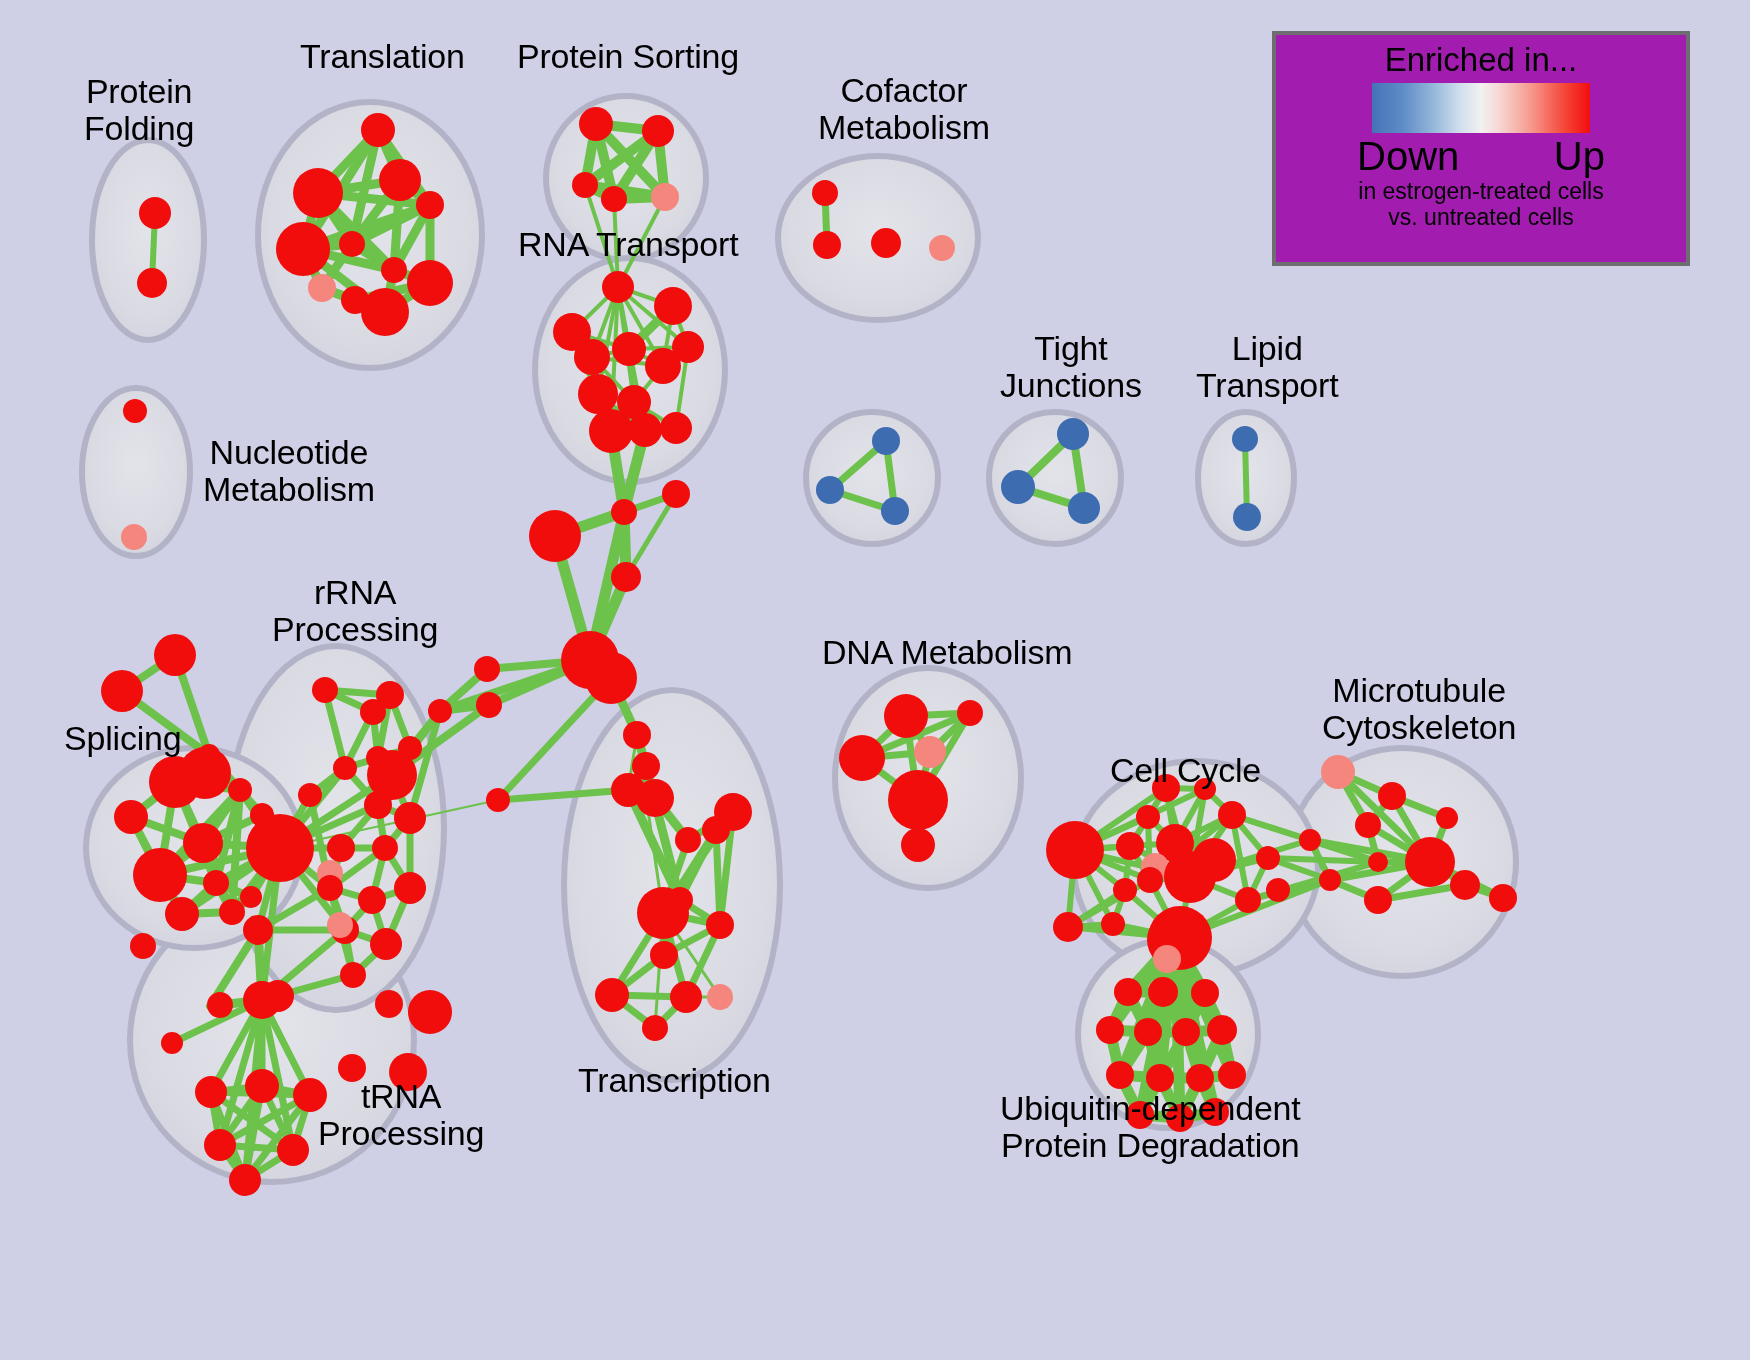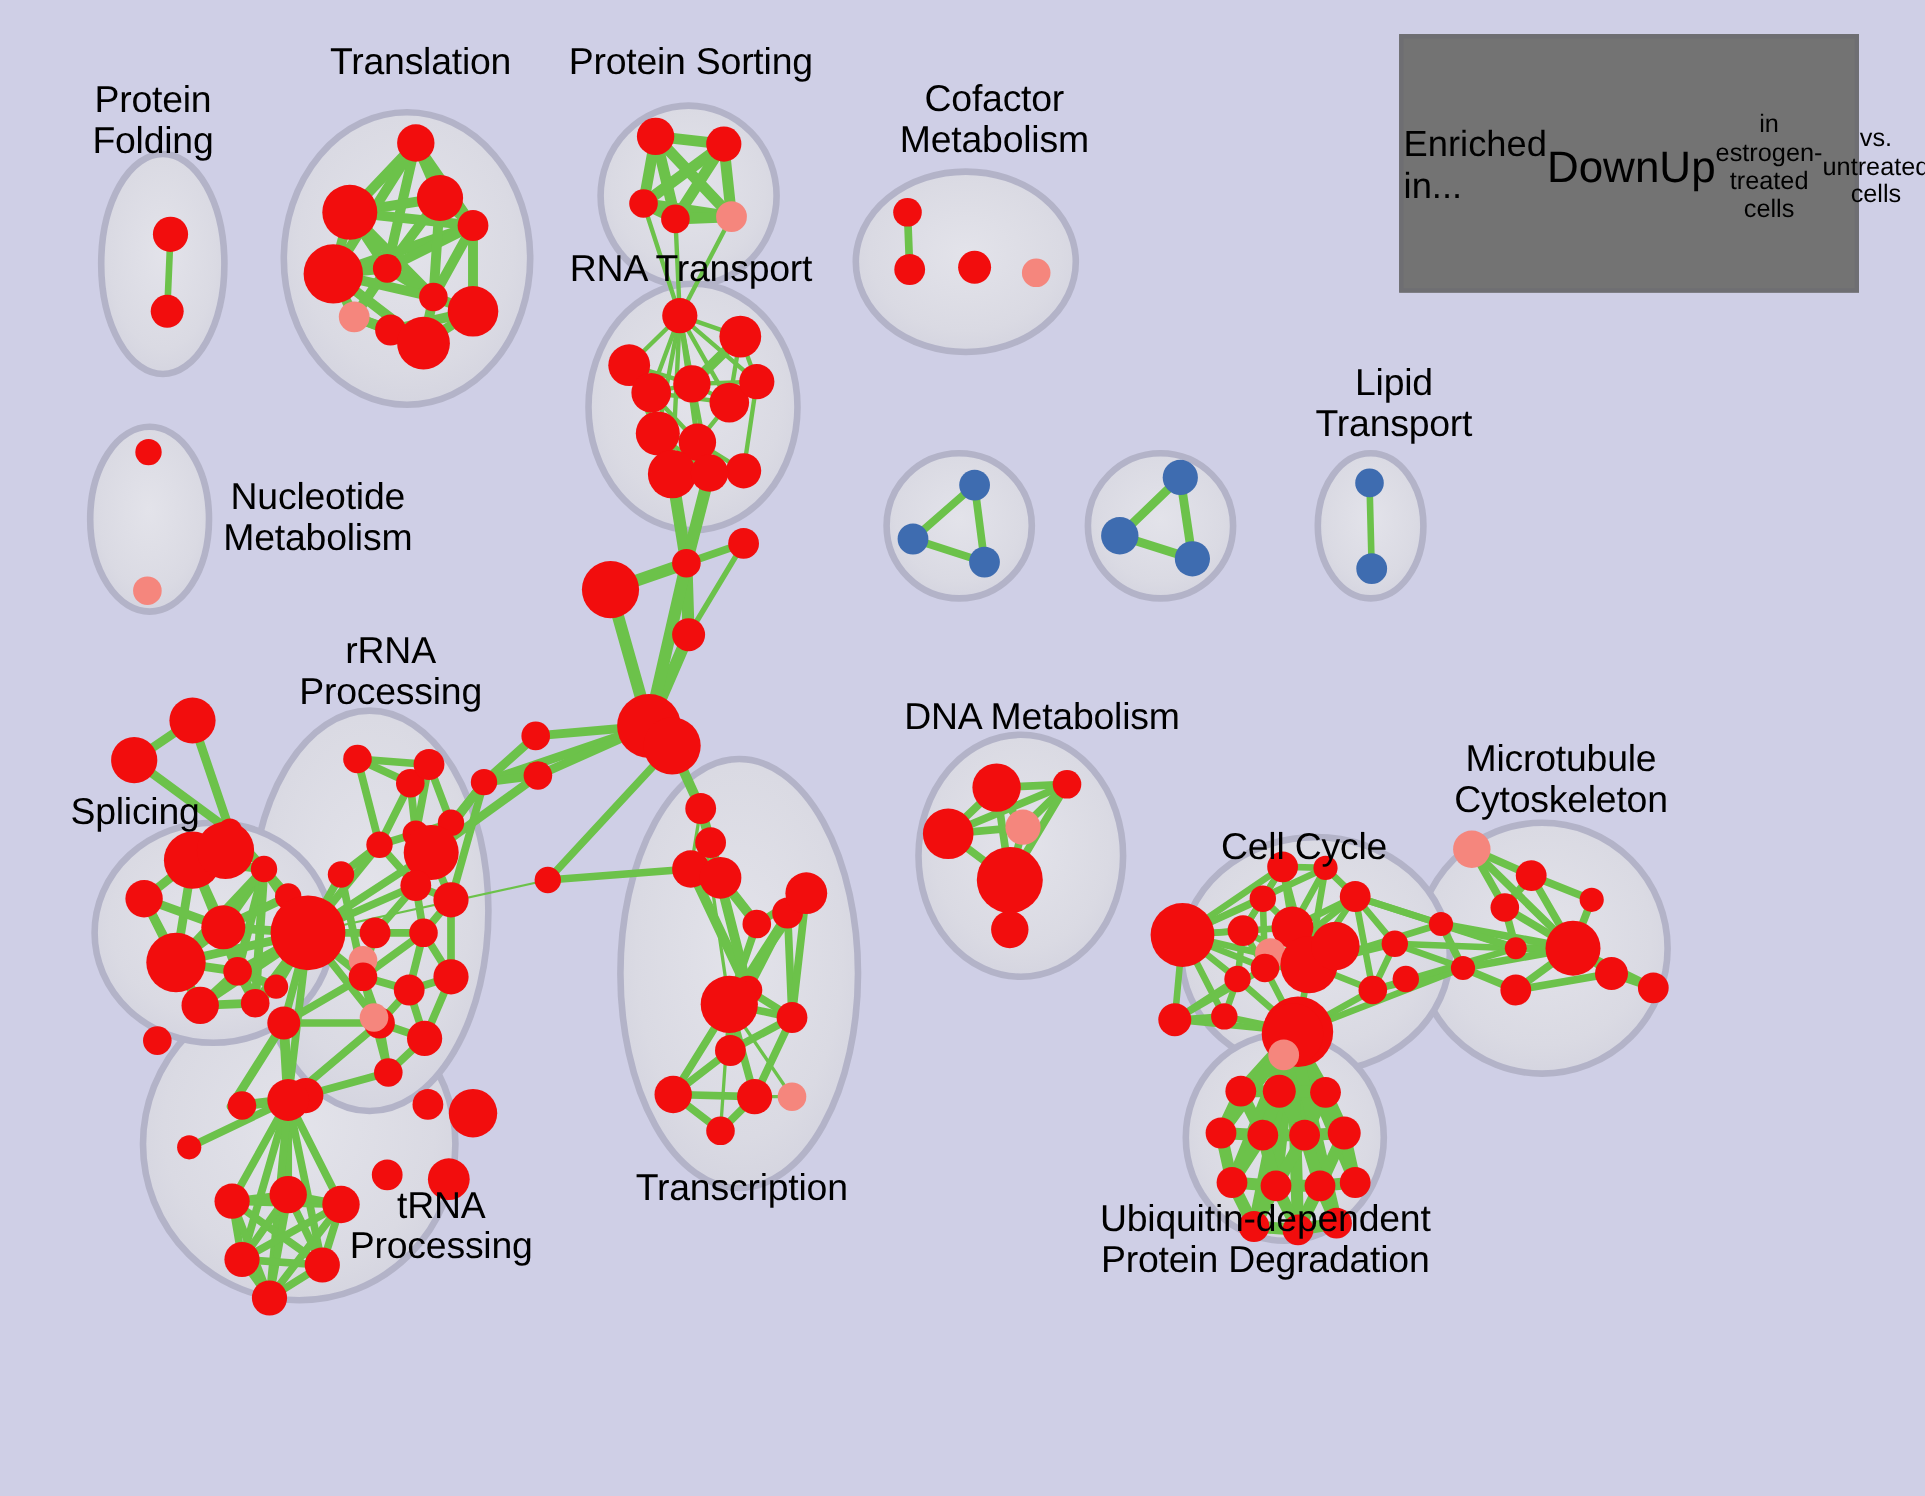--- a/index.html
+++ b/index.html
@@ -26,25 +26,25 @@
     text-align:center;
     white-space:pre;
     pointer-events:none;
     letter-spacing:-0.2px;
   }
 
   #legend{
     position:absolute;
     left:1272px;top:31px;
     width:418px;height:235px;
-    background:#737373;
+    background:#a21caf;
     border:4px solid #6e6e72;
     box-sizing:border-box;
     display:flex;
-    flex-direction:row;
+    flex-direction:column;
     align-items:center;
     padding-top:6px;
   }
   #legend-title{
     font-size:33px;color:#000;
     margin:0 0 4px 0;
   }
   #legend-bar{
     width:218px;height:50px;
     background:linear-gradient(to right,
@@ -754,20 +754,22 @@
     </g>
   </svg>
 
   <div class="cluster-label" style="left:84px;  top:73px;">Protein
 Folding</div>
   <div class="cluster-label" style="left:300px; top:38px;">Translation</div>
   <div class="cluster-label" style="left:517px; top:38px;">Protein Sorting</div>
   <div class="cluster-label" style="left:818px; top:72px; text-align:center;">Cofactor
 Metabolism</div>
   <div class="cluster-label" style="left:518px; top:226px;">RNA Transport</div>
+  <div class="cluster-label" style="left:1000px;top:330px; text-align:center;">Tight
+Junctions</div>
   <div class="cluster-label" style="left:1196px;top:330px; text-align:center;">Lipid
 Transport</div>
   <div class="cluster-label" style="left:203px; top:434px; text-align:center;">Nucleotide
 Metabolism</div>
   <div class="cluster-label" style="left:272px; top:574px; text-align:center;">rRNA
 Processing</div>
   <div class="cluster-label" style="left:822px; top:634px;">DNA Metabolism</div>
   <div class="cluster-label" style="left:64px;  top:720px;">Splicing</div>
   <div class="cluster-label" style="left:1322px;top:672px; text-align:center;">Microtubule
 Cytoskeleton</div>

